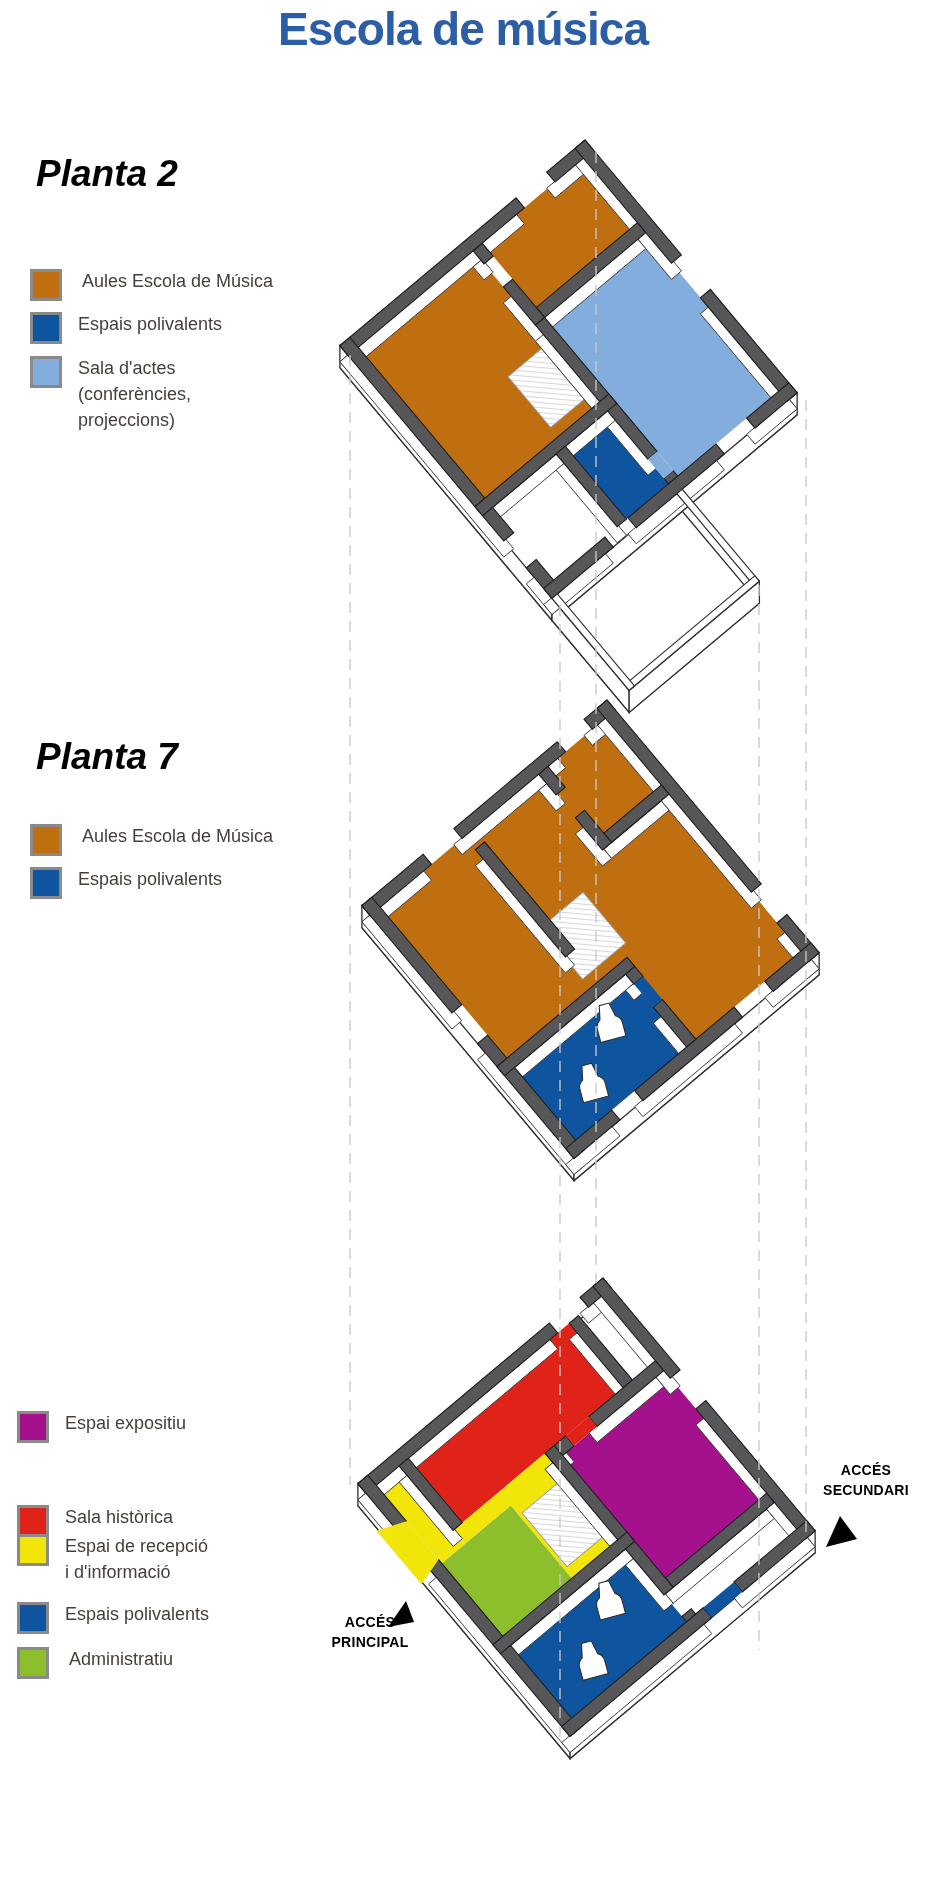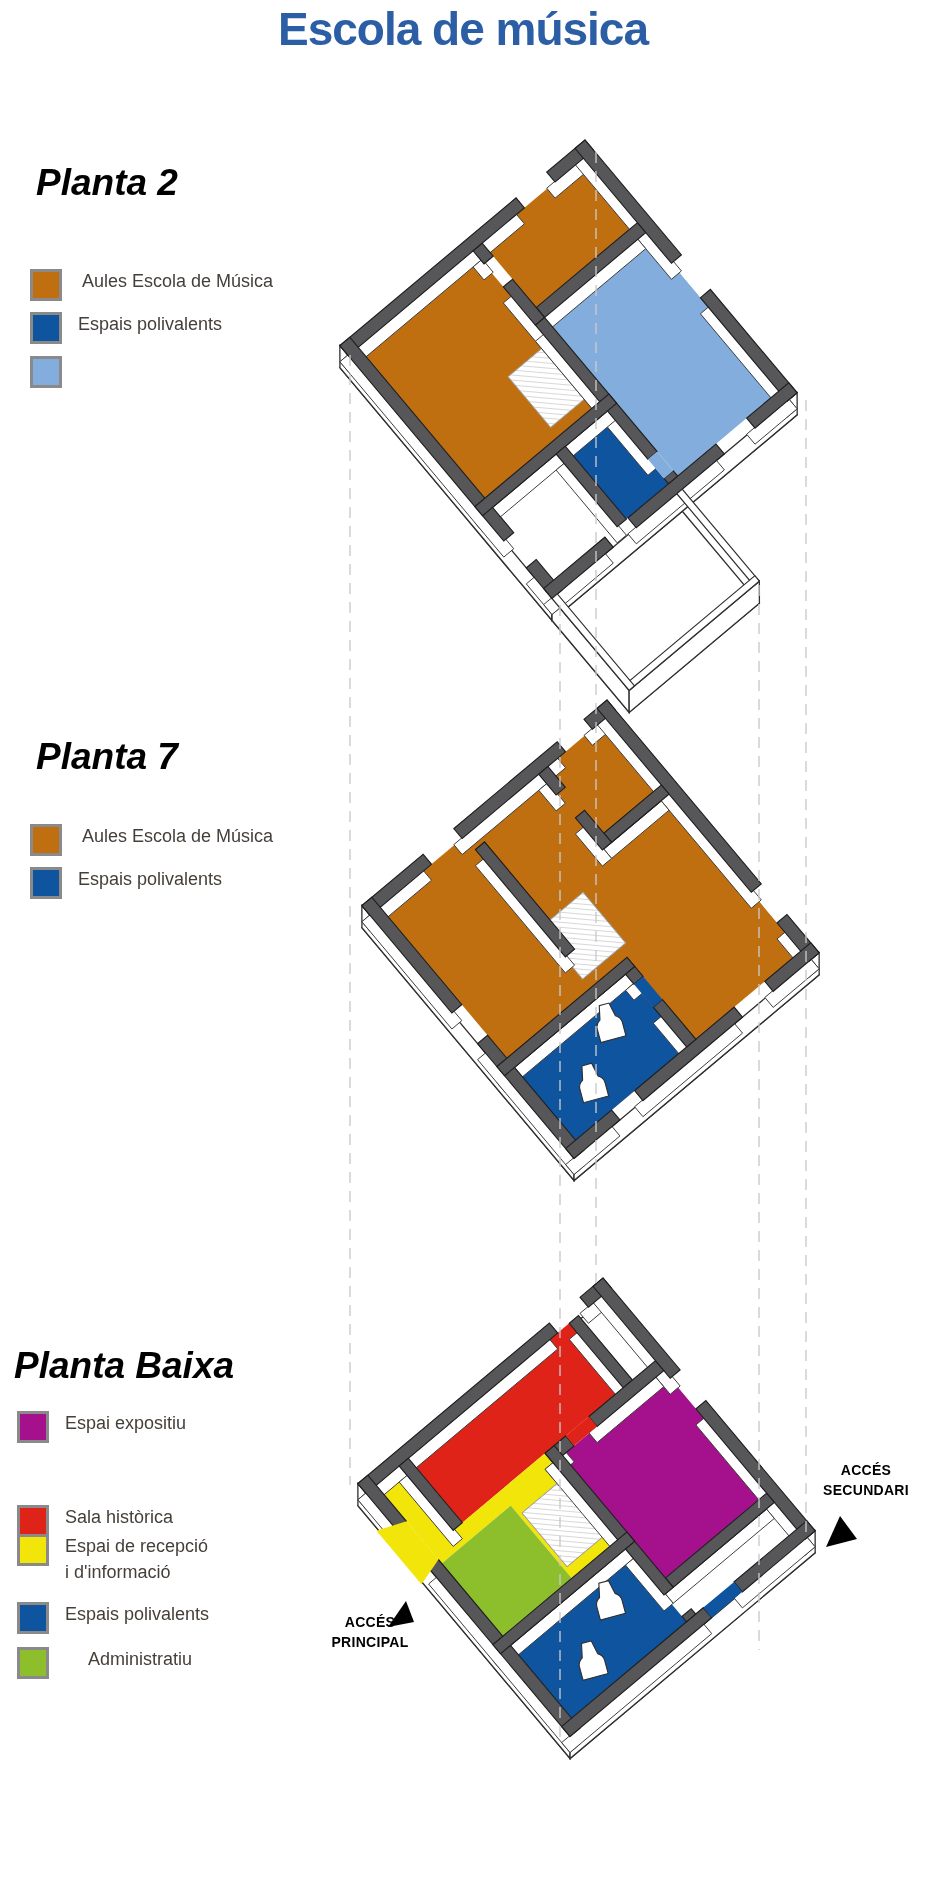--- a/index.html
+++ b/index.html
@@ -231,62 +231,64 @@
     <line class="dash" x1="596" y1="152" x2="596" y2="1283"></line>
     <line class="dash" x1="806" y1="400" x2="806" y2="1532"></line>
     <line class="dash" x1="759" y1="585" x2="759" y2="1650"></line>
 
     <polygon class="arrow" points="840,1516 826,1547 857,1539"></polygon>
     <polygon class="arrow" points="406,1601 388,1627 414,1622"></polygon>
   </svg>
 
   <div class="page-title">Escola de música</div>
 
-  <div class="floor-heading" style="left:36px;top:162px;">Planta 2</div>
+  <div class="floor-heading" style="left:36px;top:153px;">Planta 2</div>
   <div class="legend-row" style="left:30px;top:268px;">
     <span class="swatch sw-aules"></span>
     <span class="legend-label" style="margin-left:20px;">Aules Escola de Música</span>
   </div>
   <div class="legend-row" style="left:30px;top:311px;">
     <span class="swatch sw-poliv"></span>
     <span class="legend-label">Espais polivalents</span>
   </div>
   <div class="legend-row" style="left:30px;top:355px;">
     <span class="swatch sw-sala"></span>
+    <span class="legend-label">Sala d'actes
+(conferències,
+projeccions)</span>
   </div>
 
   <div class="floor-heading" style="left:36px;top:736px;">Planta 7</div>
   <div class="legend-row" style="left:30px;top:823px;">
     <span class="swatch sw-aules"></span>
     <span class="legend-label" style="margin-left:20px;">Aules Escola de Música</span>
   </div>
   <div class="legend-row" style="left:30px;top:866px;">
     <span class="swatch sw-poliv"></span>
     <span class="legend-label">Espais polivalents</span>
   </div>
 
-  <div class="floor-heading" style="left:14px;top:1345px;">Planta Baixa</div>
   <div class="legend-row" style="left:17px;top:1410px;">
     <span class="swatch sw-expo"></span>
     <span class="legend-label">Espai expositiu</span>
   </div>
   <div class="legend-row" style="left:17px;top:1488px;margin-top:16px;">
     <span class="swatch sw-hist"></span>
     <span class="legend-label">Sala històrica</span>
   </div>
   <div class="legend-row" style="left:17px;top:1533px;">
     <span class="swatch sw-recep"></span>
     <span class="legend-label">Espai de recepció
 i d'informació</span>
   </div>
   <div class="legend-row" style="left:17px;top:1601px;">
     <span class="swatch sw-poliv"></span>
     <span class="legend-label">Espais polivalents</span>
   </div>
-  <div class="legend-row" style="left:17px;top:1646px;gap:19px;">
+  <div class="legend-row" style="left:17px;top:1646px;">
     <span class="swatch sw-admin"></span>
     <span class="legend-label" style="margin-left:20px;">Administratiu</span>
   </div>
 
   <div class="access-label" style="left:796px;top:1460px;">ACCÉS
 SECUNDARI</div>
   <div class="access-label" style="left:300px;top:1612px;">ACCÉS
 PRINCIPAL</div>
 
 </div>

